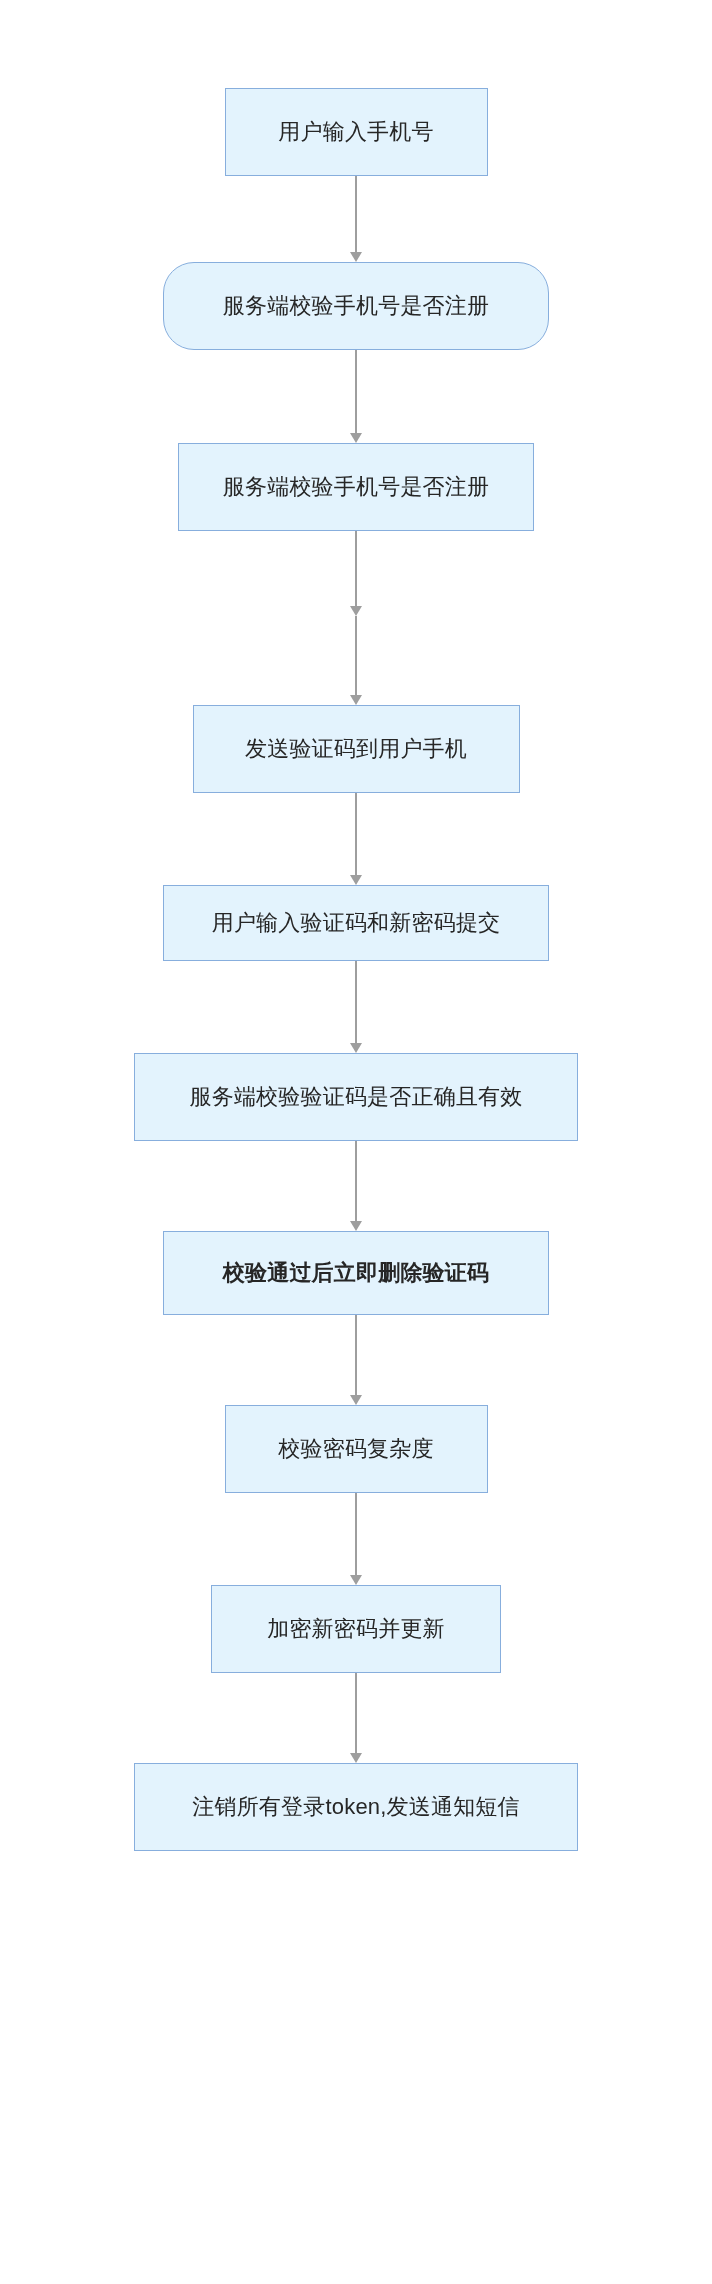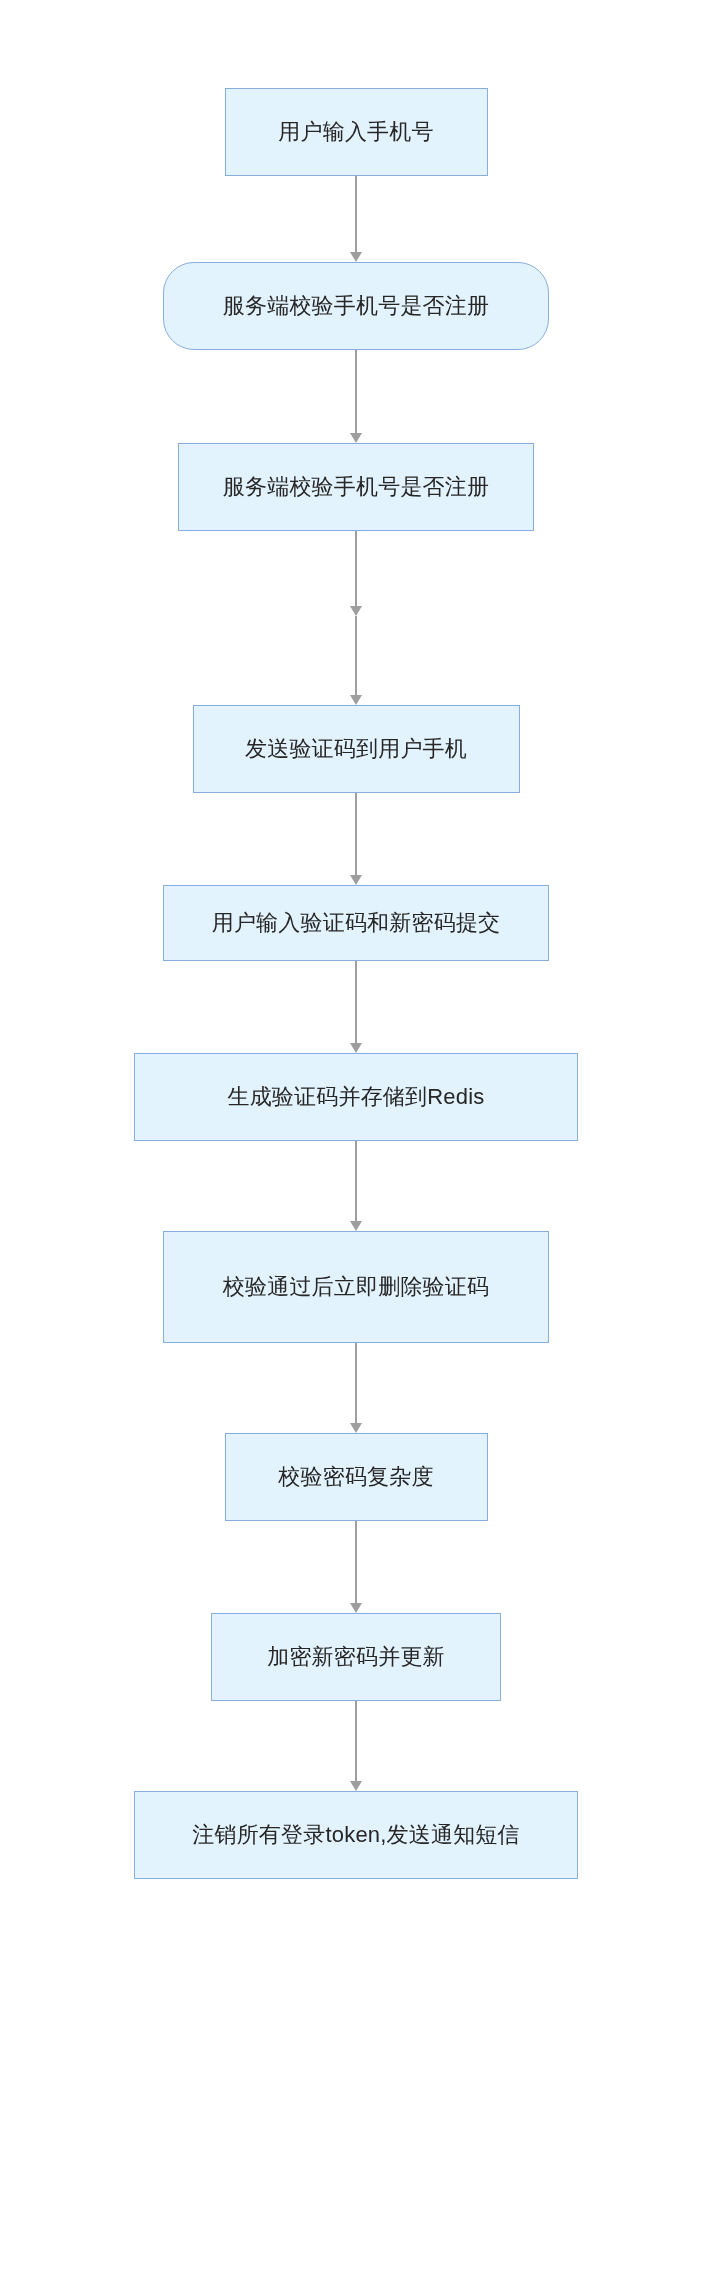--- a/index.html
+++ b/index.html
@@ -102,26 +102,26 @@
       <div class="node" style="width: 327px; height: 88px;"><span>发送验证码到用户手机</span></div>
       <div class="connector" style="height: 92px;">
         <div class="stem" style="height: 83px;"></div>
         <div class="head"></div>
       </div>
       <div class="node" style="width: 386px; height: 76px;"><span>用户输入验证码和新密码提交</span></div>
       <div class="connector" style="height: 92px;">
         <div class="stem" style="height: 83px;"></div>
         <div class="head"></div>
       </div>
-      <div class="node" style="width: 444px; height: 88px;"><span>生成验证码并存储到Redis</span></div>
+      <div class="node" style="width: 444px; height: 88px;"><span>服务端校验验证码是否正确且有效</span></div>
       <div class="connector" style="height: 90px;">
         <div class="stem" style="height: 81px;"></div>
         <div class="head"></div>
       </div>
-      <div class="node" style="width: 386px; height: 112px;"><span>校验通过后立即删除验证码</span></div>
+      <div class="node" style="width: 386px; height: 84px; font-weight: bold;"><span>校验通过后立即删除验证码</span></div>
       <div class="connector" style="height: 90px;">
         <div class="stem" style="height: 81px;"></div>
         <div class="head"></div>
       </div>
       <div class="node" style="width: 263px; height: 88px; align-items: center;"><span>校验密码复杂度</span></div>
       <div class="connector" style="height: 92px;">
         <div class="stem" style="height: 83px;"></div>
         <div class="head"></div>
       </div>
       <div class="node" style="width: 290px; height: 88px;"><span>加密新密码并更新</span></div>

